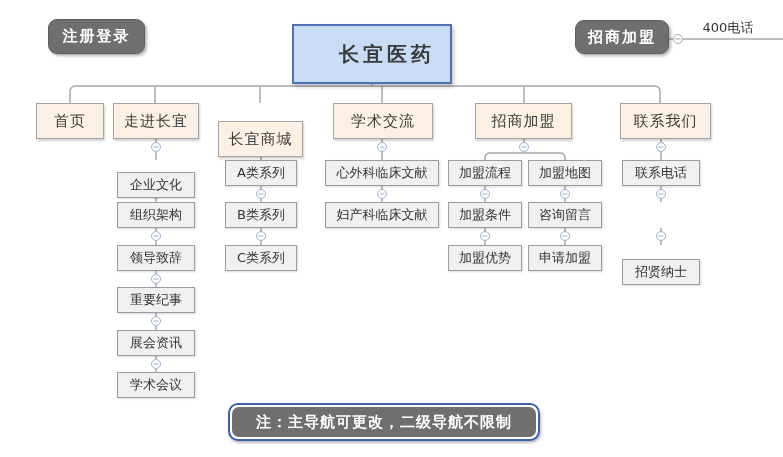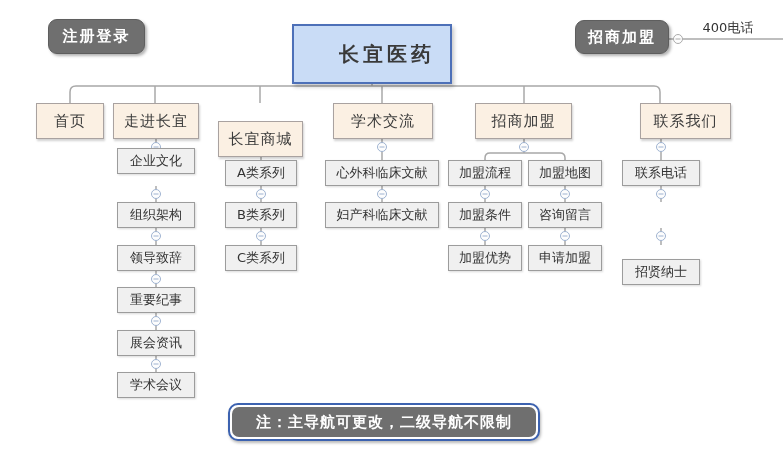--- a/index.html
+++ b/index.html
@@ -173,23 +173,23 @@
 
   <div class="node btn-dark" style="left:575px;top:20px;width:94px;height:34px;">招商加盟</div>
 
   <div class="node phone-label" style="left:690px;top:20px;width:76px;height:16px;">400电话</div>
 
   <div class="node nav-box" style="left:36px;top:103px;width:68px;height:36px;">首页</div>
   <div class="node nav-box" style="left:113px;top:103px;width:86px;height:36px;">走进长宜</div>
   <div class="node nav-box" style="left:218px;top:121px;width:85px;height:36px;">长宜商城</div>
   <div class="node nav-box" style="left:333px;top:103px;width:100px;height:36px;">学术交流</div>
   <div class="node nav-box" style="left:475px;top:103px;width:97px;height:36px;">招商加盟</div>
-  <div class="node nav-box" style="left:640px;top:103px;width:91px;height:36px;">联系我们</div>
-
-  <div class="node child-box" style="left:117px;top:148px;width:78px;height:26px;">企业文化</div>
+  <div class="node nav-box" style="left:620px;top:103px;width:91px;height:36px;">联系我们</div>
+
+  <div class="node child-box" style="left:117px;top:172px;width:78px;height:26px;">企业文化</div>
   <div class="node child-box" style="left:117px;top:202px;width:78px;height:26px;">组织架构</div>
   <div class="node child-box" style="left:117px;top:245px;width:78px;height:26px;">领导致辞</div>
   <div class="node child-box" style="left:117px;top:287px;width:78px;height:26px;">重要纪事</div>
   <div class="node child-box" style="left:117px;top:330px;width:78px;height:26px;">展会资讯</div>
   <div class="node child-box" style="left:117px;top:372px;width:78px;height:26px;">学术会议</div>
 
   <div class="node child-box" style="left:225px;top:160px;width:72px;height:26px;">A类系列</div>
   <div class="node child-box" style="left:225px;top:202px;width:72px;height:26px;">B类系列</div>
   <div class="node child-box" style="left:225px;top:245px;width:72px;height:26px;">C类系列</div>
 

